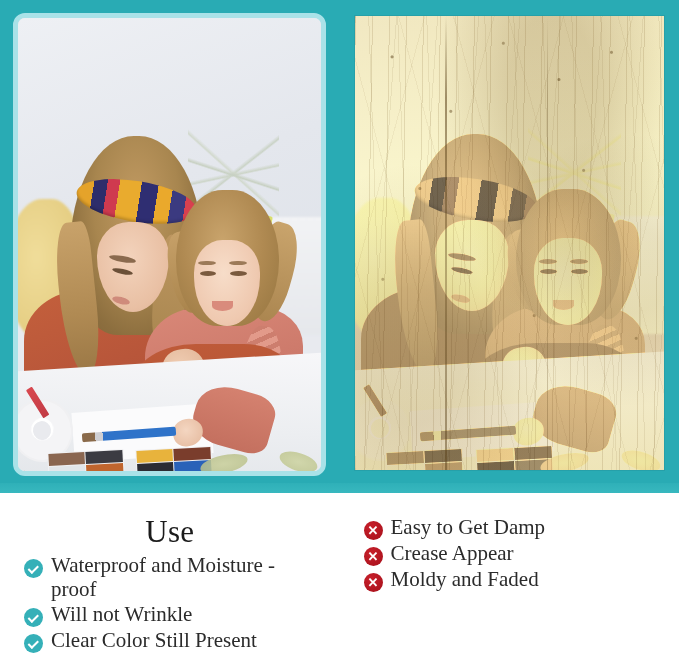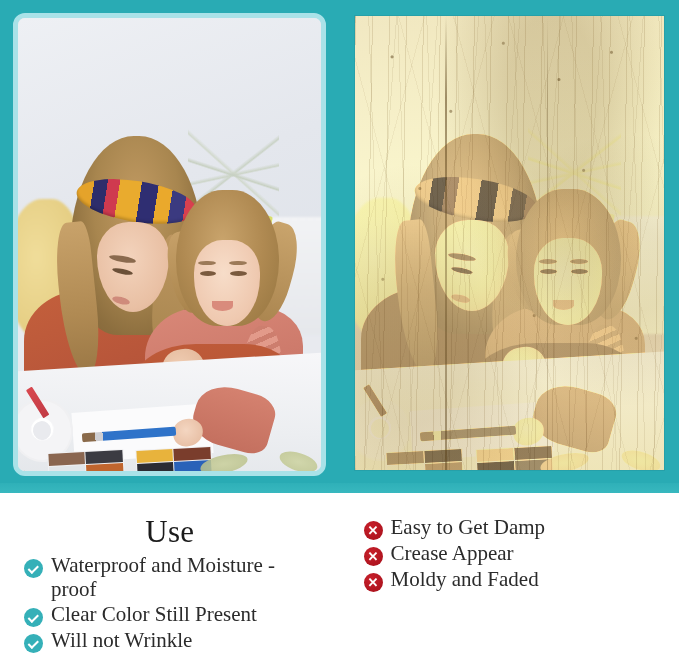--- a/index.html
+++ b/index.html
@@ -485,25 +485,25 @@
 
     <div class="col">
       <div class="col-title">Use</div>
       <ul class="bullets">
         <li>
           <span class="ico check"></span>
           <span class="txt">Waterproof and Moisture -proof</span>
         </li>
         <li>
           <span class="ico check"></span>
-          <span class="txt">Clear Color Still Present</span>
+          <span class="txt">Will not Wrinkle</span>
         </li>
         <li>
           <span class="ico check"></span>
-          <span class="txt">Will not Wrinkle</span>
+          <span class="txt">Clear Color Still Present</span>
         </li>
       </ul>
     </div>
 
     <div class="col">
       <ul class="bullets">
         <li>
           <span class="ico cross"></span>
           <span class="txt">Easy to Get Damp</span>
         </li>

